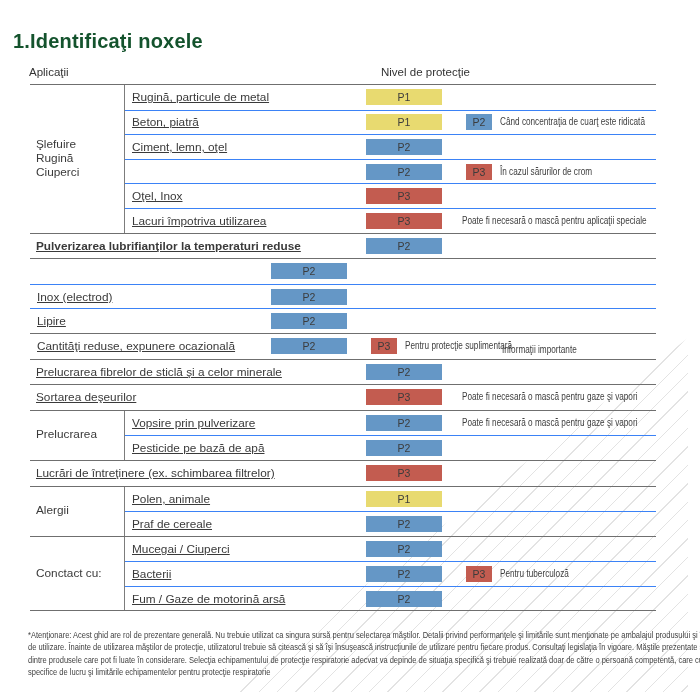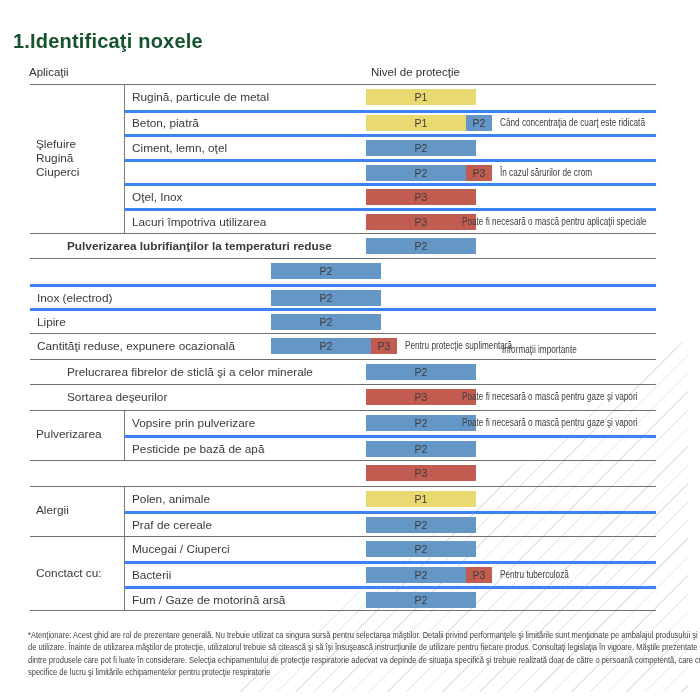--- a/index.html
+++ b/index.html
@@ -9,39 +9,39 @@
     font-family:"Liberation Sans", sans-serif; color:#3a3a3a;
   }
   .hatch {
     position:absolute; left:226px; top:338px; width:462px; height:354px;
     clip-path:polygon(100% 0, 100% 100%, 0 100%);
     background:repeating-linear-gradient(135deg, #e3e3e3 0 1px, transparent 1px 13px);
   }
   .title { position:absolute; left:13px; top:30px; font-size:20px; letter-spacing:.2px; color:#14532d; }
   .colhead { position:absolute; top:66px; font-size:11.5px; color:#333; }
   .colhead.apps { left:29px; }
-  .colhead.prot { left:371px; }
+  .colhead.prot { left:381px; }
   .colhead.info { left:502px; }
 
   #table { position:absolute; left:30px; top:84px; width:626px; }
   .section { display:flex; border-top:1px solid #6f6f6f; --x0:125px; }
   .section:last-child { border-bottom:1px solid #6f6f6f; }
   .section.fullrow { --x0:30px; }
   .cat {
     width:95px; border-right:1px solid #7c7c7c; display:flex; flex-direction:column;
     justify-content:center; padding-left:6px; font-size:11.8px; line-height:1.18;
   }
   .rows { flex:1; }
   .row { position:relative; height:24.6px; display:flex; align-items:center; }
-  .row + .row { border-top:3px solid #3b82f6; }
-  .row .label { padding-left:7px; font-size:11.8px; white-space:nowrap; }
-  .fullrow .label { padding-left:6px;margin-left:31px; }
+  .row + .row { border-top:1px solid #3b82f6; }
+  .row .label { padding-left:7px; font-size:11.8px; white-space:nowrap;text-decoration:underline; }
+  .fullrow .label { padding-left:6px; }
   .row.bold .label { font-weight:bold; }
   .badge {
-    position:absolute; left:calc(366px - var(--x0)); width:110px; height:16px;
+    position:absolute; left:calc(366px - var(--x0)); width:76px; height:16px;
     top:50%; transform:translateY(-50%);
     font-size:10.5px; line-height:16px; text-align:center; color:#3c3c3c;
   }
   .badge.sec { left:calc(466px - var(--x0)); width:26px; }
   .info {
     position:absolute; left:calc(462px - var(--x0)); top:50%; margin-top:-6px;
     white-space:nowrap; font-size:10px; color:#3d3d3d;
     transform:scaleX(0.82); transform-origin:left center;
   }
   .info.aftersec { left:calc(500px - var(--x0)); }
@@ -146,37 +146,38 @@
       <div class="rows">
         <div class="row">
           <div class="label">Sortarea deşeurilor</div>
           <div class="badge" style="background: rgb(195, 92, 80);">P3</div>
           <div class="info">Poate fi necesară o mască pentru gaze şi vapori</div>
         </div>
       </div>
     </div>
     <div class="section">
       <div class="cat">
-        <div>Pulverizarea</div>
+        <div>Prelucrarea</div>
       </div>
       <div class="rows">
         <div class="row">
           <div class="label">Vopsire prin pulverizare</div>
           <div class="badge" style="background: rgb(101, 151, 198);">P2</div>
           <div class="info">Poate fi necesară o mască pentru gaze şi vapori</div>
         </div>
         <div class="row">
           <div class="label">Pesticide pe bază de apă</div>
           <div class="badge" style="background: rgb(101, 151, 198);">P2</div>
         </div>
       </div>
     </div>
     <div class="section fullrow">
       <div class="rows">
         <div class="row">
+          <div class="label">Lucrări de întreţinere (ex. schimbarea filtrelor)</div>
           <div class="badge" style="background: rgb(195, 92, 80);">P3</div>
         </div>
       </div>
     </div>
     <div class="section">
       <div class="cat">
         <div>Alergii</div>
       </div>
       <div class="rows">
         <div class="row">

